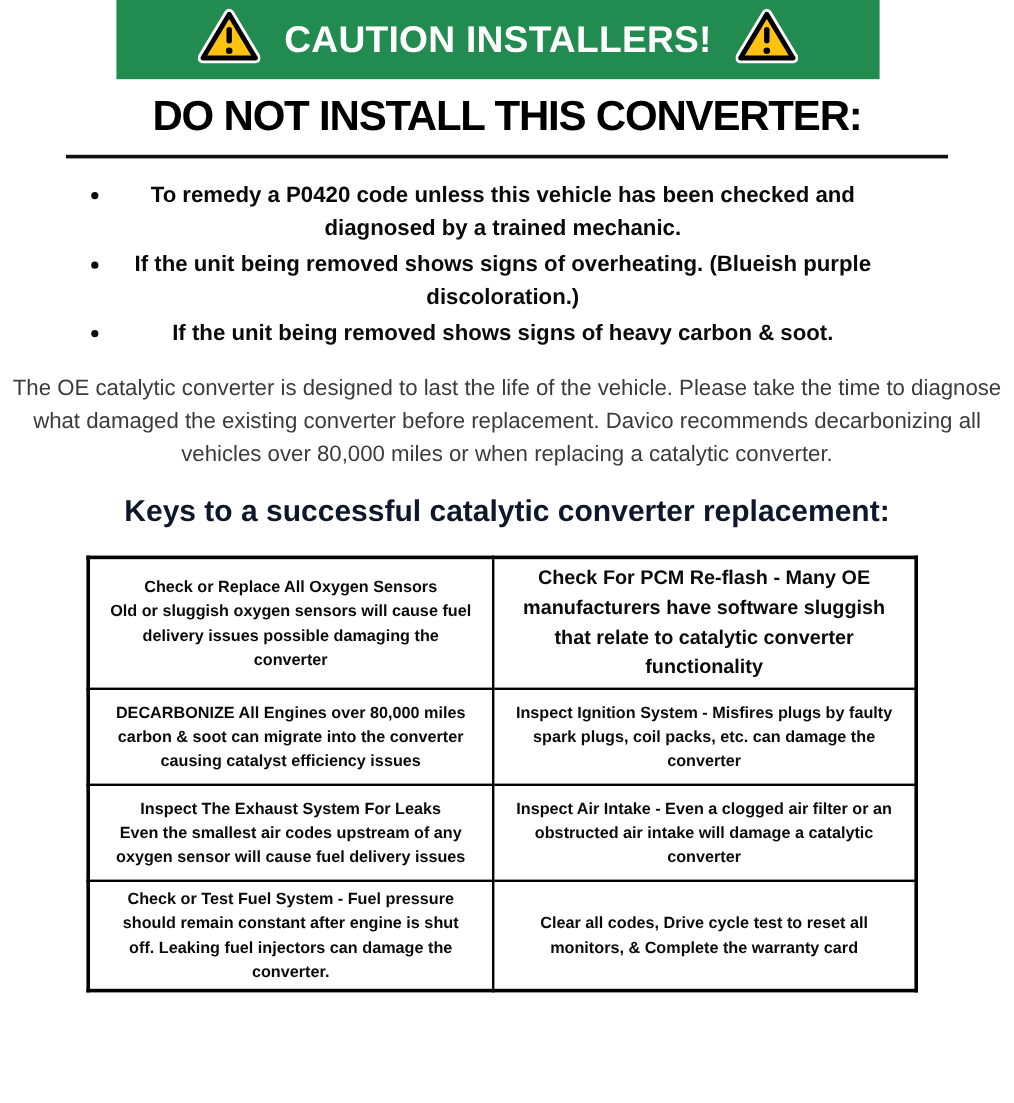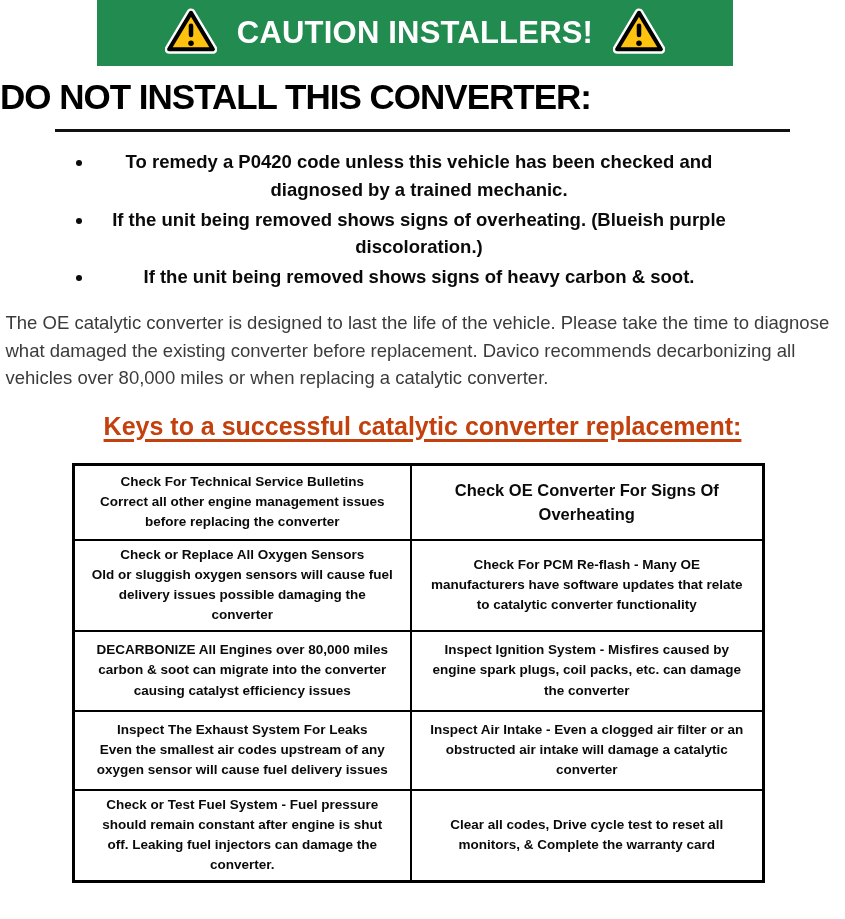--- a/index.html
+++ b/index.html
@@ -29,20 +29,21 @@
     font-weight: bold;
     font-size: 31px;
     letter-spacing: 0.2px;
     white-space: nowrap;
   }
   .warn-icon { display: block; }
 
   
   .headline {
     margin: 11px 0 0 0;
+    text-align: center;
     font-size: 35px;
     font-weight: bold;
     letter-spacing: -1px;
     color: #000;
   }
 
   .rule {
     width: 735px;
     height: 3px;
     background: #111;
@@ -59,34 +60,33 @@
     font-size: 18.5px;
     line-height: 1.5;
     color: #0a0a0a;
   }
   .warn-list li { margin-bottom: 2px; text-align: center; }
 
   
   .advisory {
     margin: 18px auto 0 auto;
     width: 834px;
-    text-align: left;
+    text-align: center;
     font-size: 18.5px;
     line-height: 1.5;
     color: #3b3b3b;
   }
 
   
   .keys-heading {
     margin: 20px 0 0 0;
     text-align: center;
     font-size: 25px;
     font-weight: bold;
-    color: #c2410c;
-    text-decoration: underline;
+    color: #0f172a;
     text-decoration-thickness: 2.5px;
     text-underline-offset: 4px;
   }
 
   
   .keys-table {
     margin: 22px 0 0 72px;
     width: 690px;
     border-collapse: collapse;
     table-layout: fixed;
@@ -152,32 +152,27 @@
 
   <h2 class="keys-heading">Keys to a successful catalytic converter replacement:</h2>
 
   <table class="keys-table">
     <colgroup>
         <col class="c-left">
         <col class="c-right">
       </colgroup>
     <tbody>
       <tr>
-        <td>Check For Technical Service Bulletins
-Correct all other engine management issues before replacing the converter</td>
-        <td>Check OE Converter For Signs Of Overheating</td>
-      </tr>
-      <tr>
         <td>Check or Replace All Oxygen Sensors
 Old or sluggish oxygen sensors will cause fuel delivery issues possible damaging the converter</td>
-        <td>Check For PCM Re-flash - Many OE manufacturers have software updates that relate to catalytic converter functionality</td>
+        <td>Check For PCM Re-flash - Many OE manufacturers have software sluggish that relate to catalytic converter functionality</td>
       </tr>
       <tr>
         <td>DECARBONIZE All Engines over 80,000 miles carbon &amp; soot can migrate into the converter causing catalyst efficiency issues</td>
-        <td>Inspect Ignition System - Misfires caused by engine spark plugs, coil packs, etc. can damage the converter</td>
+        <td>Inspect Ignition System - Misfires plugs by faulty spark plugs, coil packs, etc. can damage the converter</td>
       </tr>
       <tr>
         <td>Inspect The Exhaust System For Leaks
 Even the smallest air codes upstream of any oxygen sensor will cause fuel delivery issues</td>
         <td>Inspect Air Intake - Even a clogged air filter or an obstructed air intake will damage a catalytic converter</td>
       </tr>
       <tr>
         <td>Check or Test Fuel System - Fuel pressure should remain constant after engine is shut off.  Leaking fuel injectors can damage the converter.</td>
         <td>Clear all codes,  Drive cycle test to reset all monitors, &amp; Complete the warranty card</td>
       </tr>

